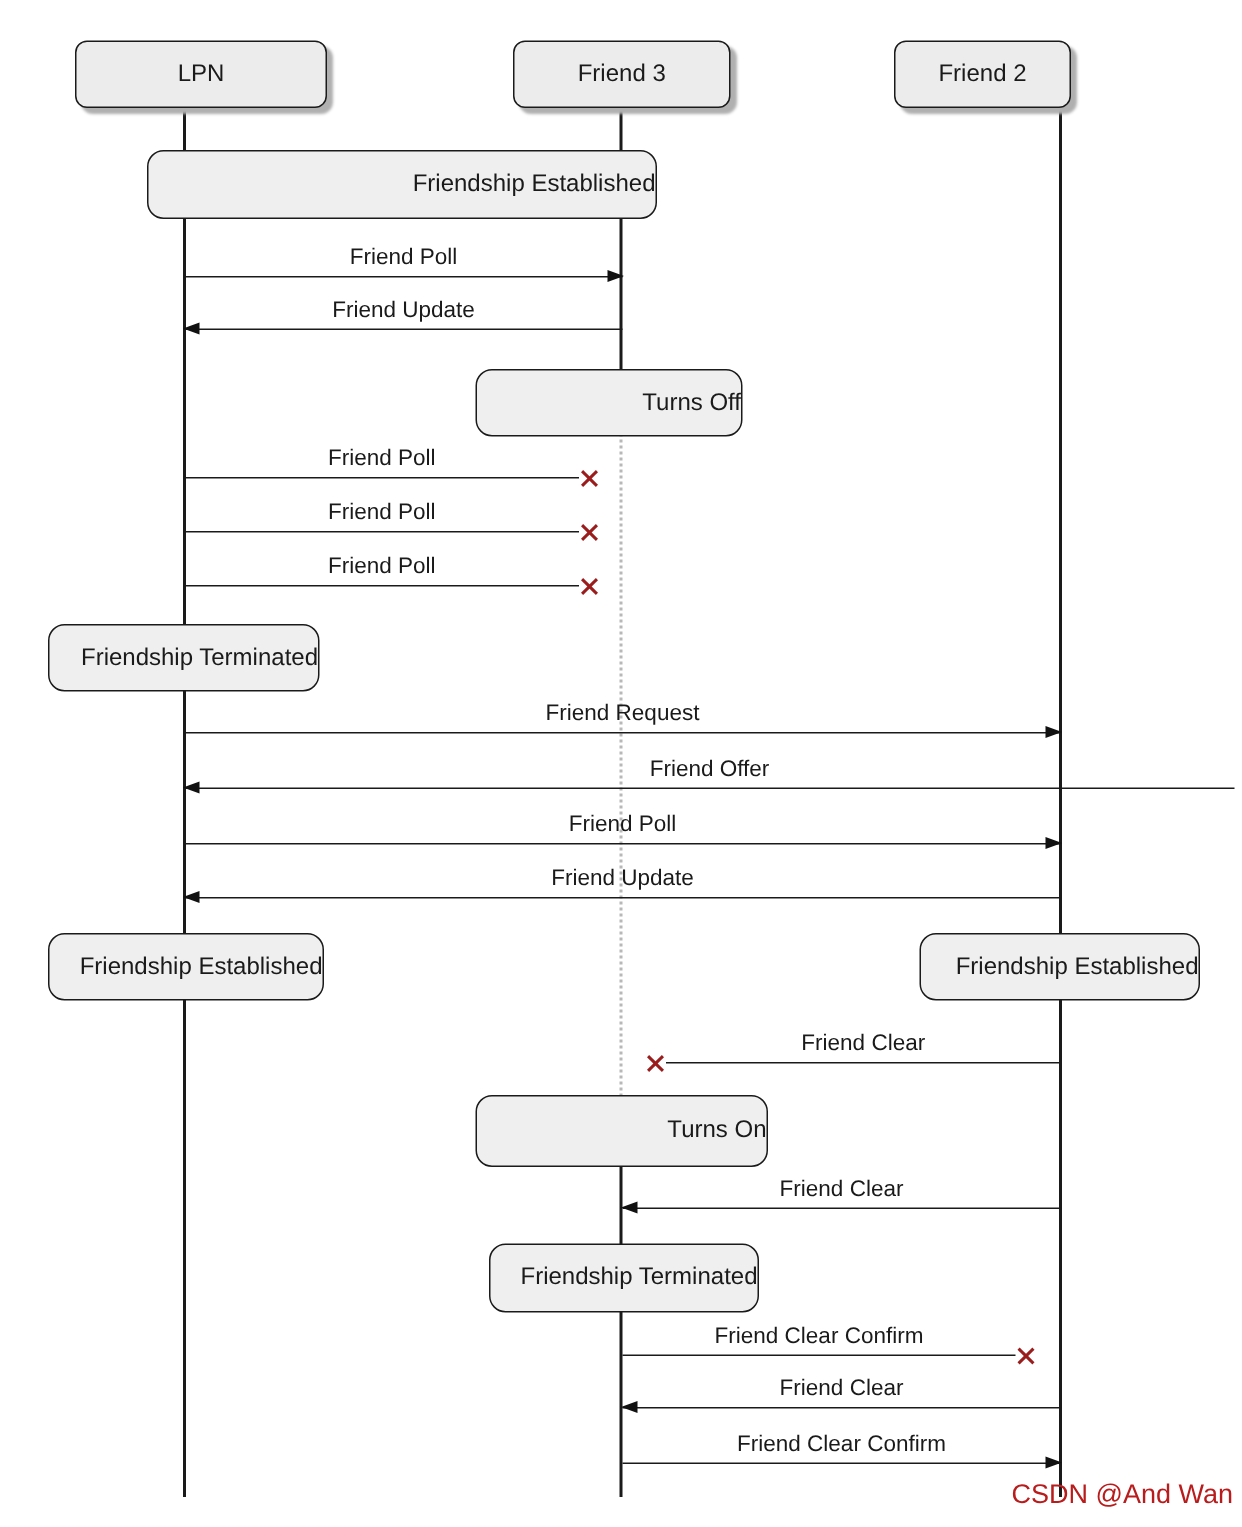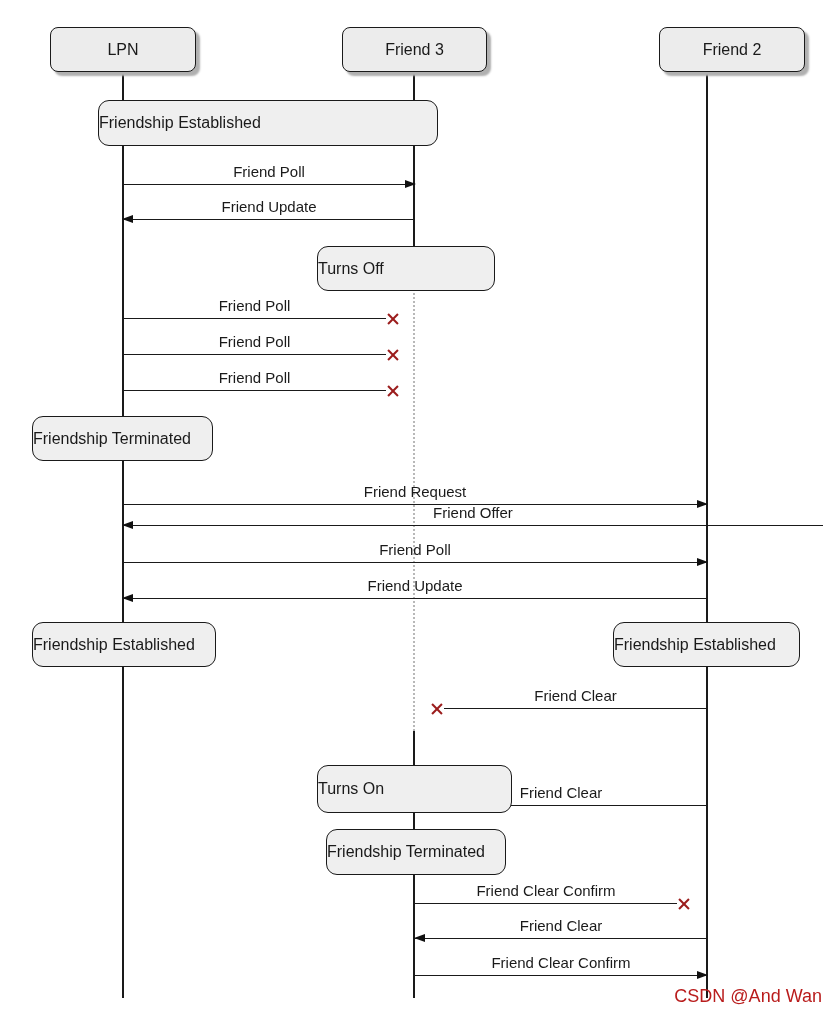--- a/index.html
+++ b/index.html
@@ -15,22 +15,22 @@
     position:absolute; height:45px; background:#ececec;
     border:1.6px solid #1a1a1a; border-radius:8px;
     box-shadow:4px 4px 2px #b0b0b0;
     display:flex; align-items:center; justify-content:center;
     font-size:16px; z-index:4; box-sizing:border-box; white-space:nowrap;
   }
   
   .state-box {
     position:absolute; background:#efefef;
     border:1.6px solid #1a1a1a; border-radius:11px;
-    display:flex; align-items:center; justify-content:flex-start;
-    font-size:16px; z-index:3; box-sizing:border-box; white-space:nowrap;
+    display:flex; align-items:center; justify-content:flex-end;
+    font-size:16px; z-index:3; box-sizing:border-box; white-space:nowrap;padding-left:22px;
   }
   
   .msg { position:absolute; z-index:2; }
   .msg-label {
     display:block; text-align:center; font-size:15px; height:18px;
     line-height:18px; margin-bottom:3px; white-space:nowrap;
   }
   .msg-line { position:relative; height:0; border-top:1.7px solid #1a1a1a; }
   .arrow-right {
     position:absolute; right:-1px; top:-5.5px; width:0; height:0;
@@ -61,46 +61,46 @@
 <body>
 
 <div id="stage">
 
   <div class="lifeline" style="left:122px; top:72px; height:926px;"></div>
   <div class="lifeline" style="left:413px; top:72px; height:174px;"></div>
   <div class="lifeline inactive" style="left:413px; top:246px; height:485px;"></div>
   <div class="lifeline" style="left:413px; top:731px; height:267px;"></div>
   <div class="lifeline" style="left:706px; top:72px; height:926px;"></div>
 
-  <div class="actor-box" style="left:50px; top:27px; width:146px;">
+  <div class="actor-box" style="left:50px; top:27px; width:168px;">
     <span>LPN</span>
   </div>
   <div class="actor-box" style="left:342px; top:27px; width:145px;">
     <span>Friend 3</span>
   </div>
-  <div class="actor-box" style="left:659px; top:27px; width:146px;">
+  <div class="actor-box" style="left:596px; top:27px; width:118px;">
     <span>Friend 2</span>
   </div>
 
   <div class="state-box" style="left:98px; top:100px; width:340px; height:46px;">
     <span>Friendship Established</span>
   </div>
   <div class="state-box" style="left:317px; top:246px; width:178px; height:45px;">
     <span>Turns Off</span>
   </div>
   <div class="state-box" style="left:32px; top:416px; width:181px; height:45px;">
     <span>Friendship Terminated</span>
   </div>
   <div class="state-box" style="left:32px; top:622px; width:184px; height:45px;">
     <span>Friendship Established</span>
   </div>
   <div class="state-box" style="left:613px; top:622px; width:187px; height:45px;">
     <span>Friendship Established</span>
   </div>
-  <div class="state-box" style="left:317px; top:730px; width:195px; height:48px;margin-top:35px;">
+  <div class="state-box" style="left:317px; top:730px; width:195px; height:48px;">
     <span>Turns On</span>
   </div>
   <div class="state-box" style="left:326px; top:829px; width:180px; height:46px;">
     <span>Friendship Terminated</span>
   </div>
 
   <div class="msg" style="left:123px; width:292px; top:163px;">
     <span class="msg-label">Friend Poll</span>
     <div class="msg-line">
         <span class="arrow-right"></span>
@@ -128,21 +128,21 @@
       </div>
   </div>
 
   <div class="msg" style="left:123px; width:263px; top:369px;">
     <span class="msg-label">Friend Poll</span>
     <div class="msg-line">
         <span class="xmark x-right"></span>
       </div>
   </div>
 
-  <div class="msg" style="left:123px; width:584px; top:467px;margin-top:16px;">
+  <div class="msg" style="left:123px; width:584px; top:467px;">
     <span class="msg-label">Friend Request</span>
     <div class="msg-line">
         <span class="arrow-right"></span>
       </div>
   </div>
 
   <div class="msg" style="left:123px; width:700px; top:504px;">
     <span class="msg-label">Friend Offer</span>
     <div class="msg-line">
         <span class="arrow-left"></span>

